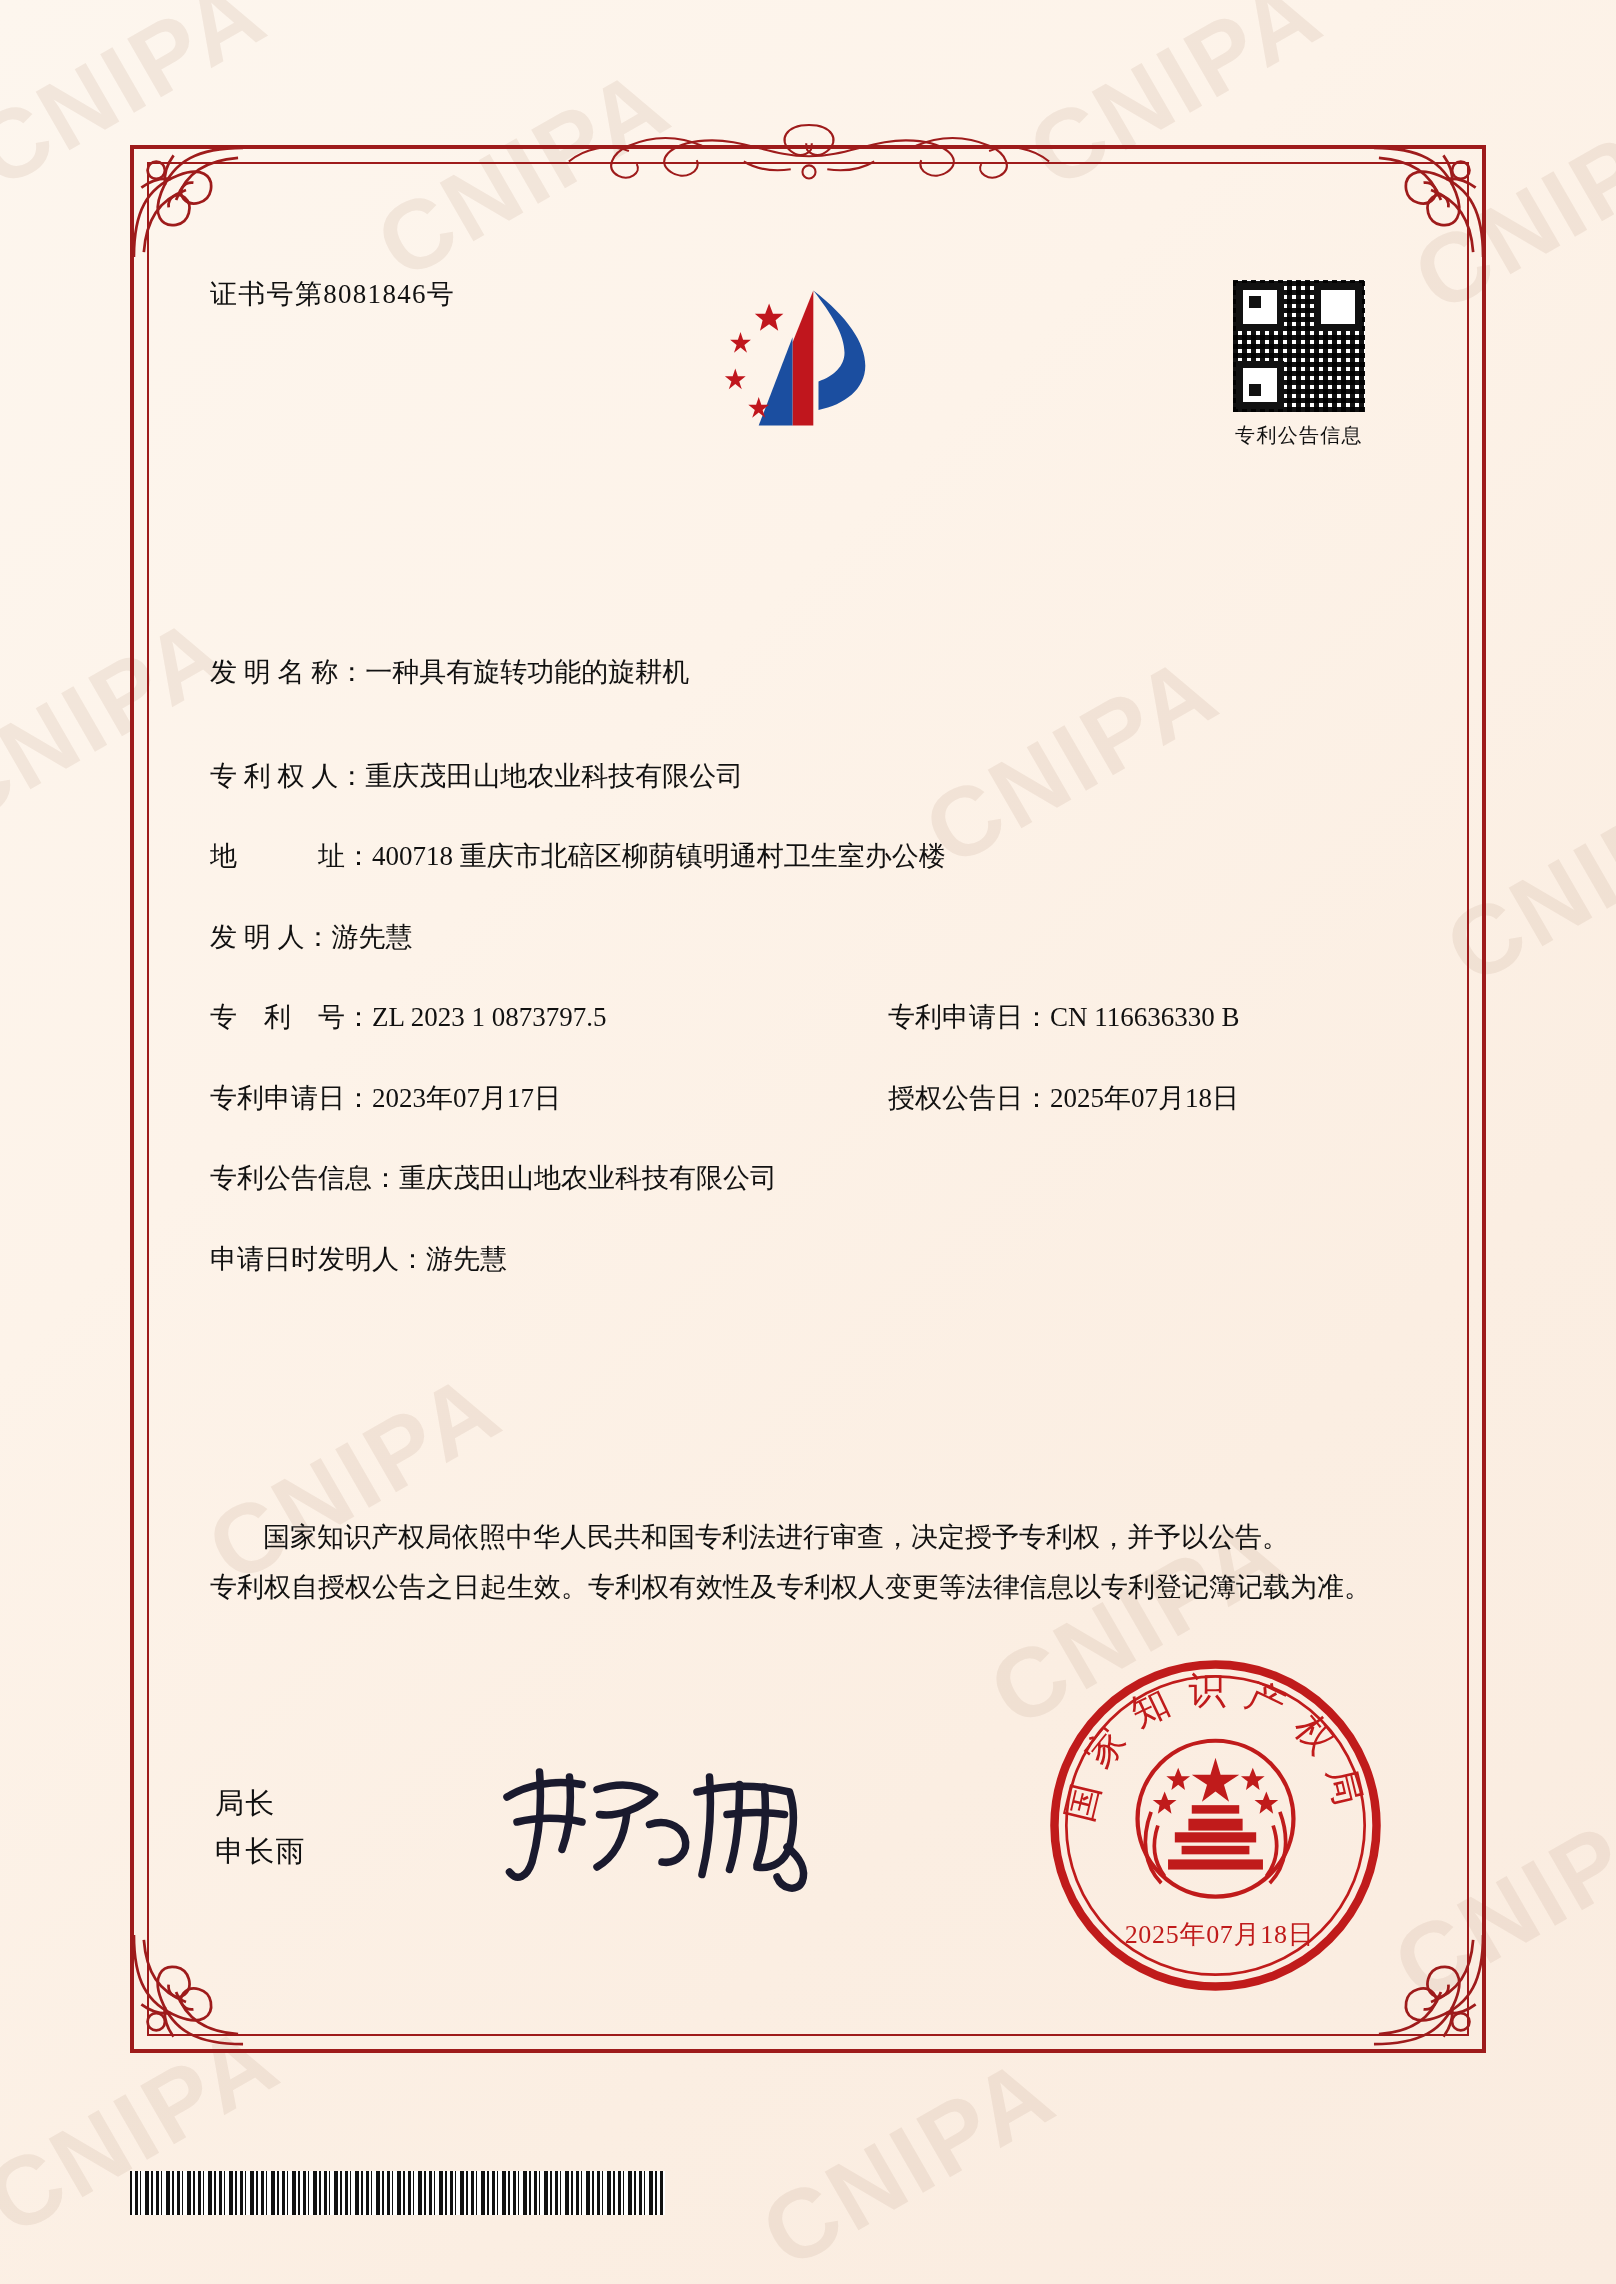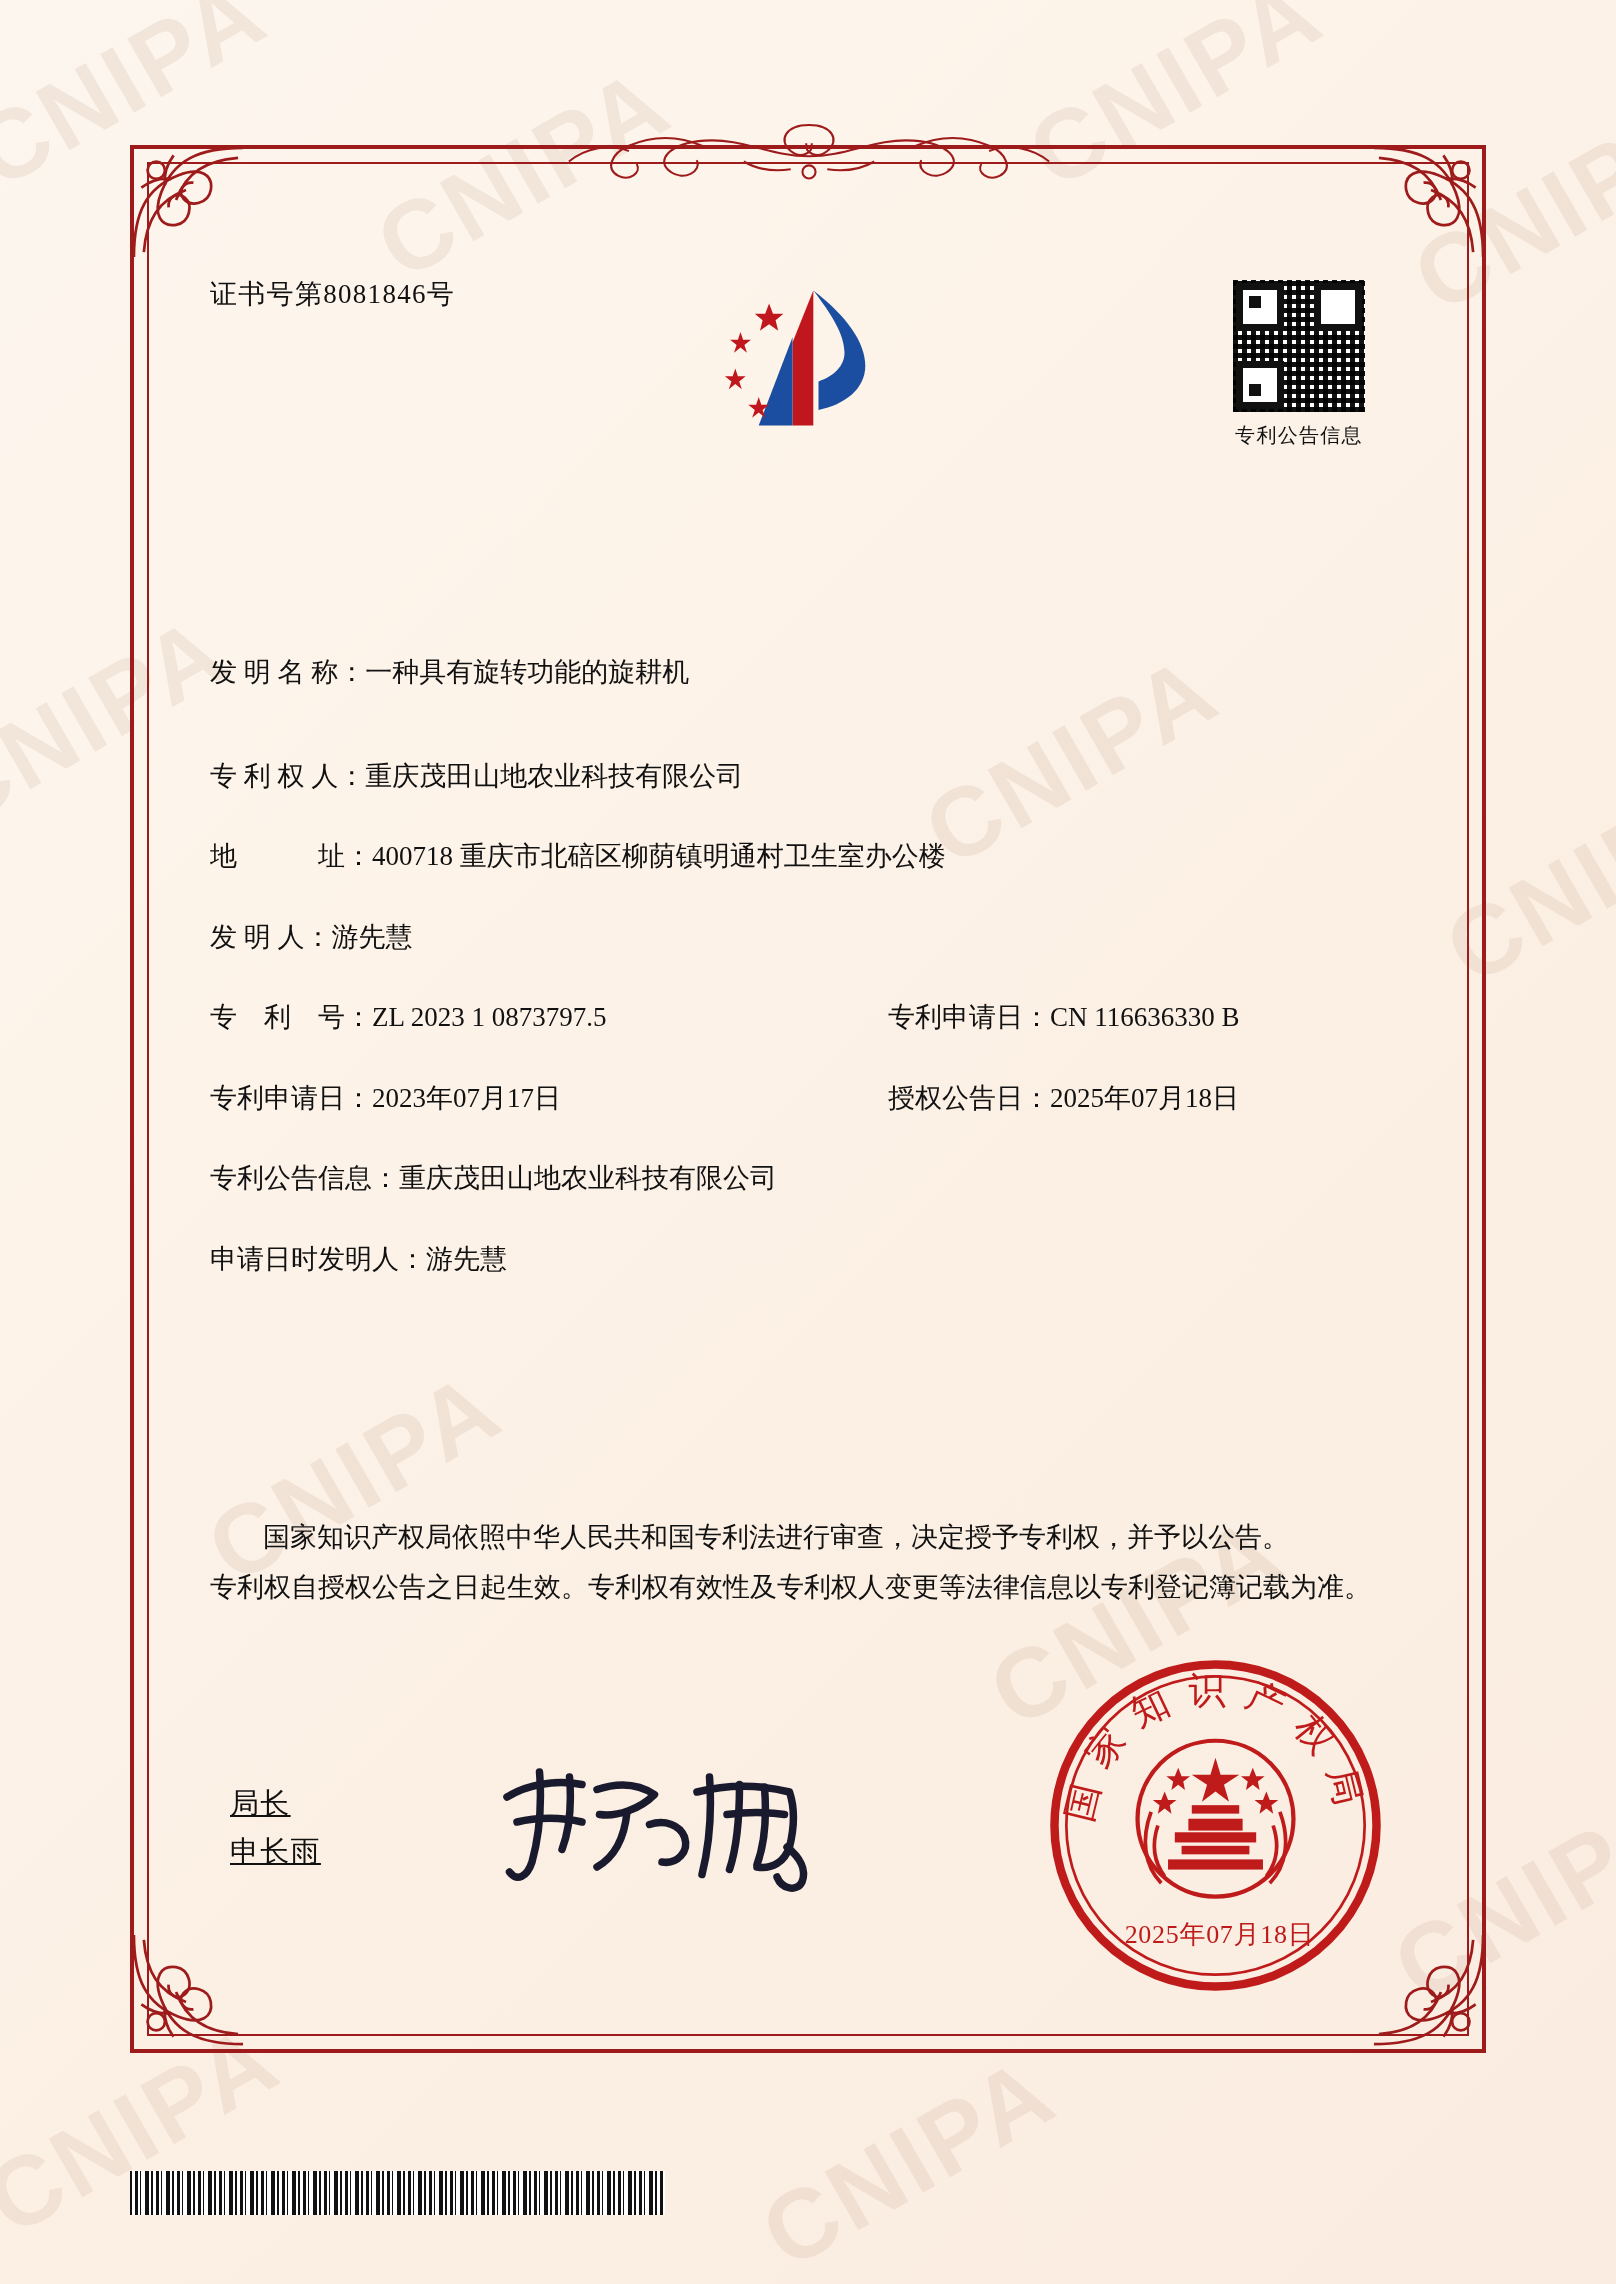--- a/index.html
+++ b/index.html
@@ -169,26 +169,25 @@
     font-size: 27px;
     line-height: 1.85;
     color: #111;
     text-align: justify;
   }
   .statement p { margin: 0; }
   .statement .indent { text-indent: 53px; }
 
   .director {
     position: absolute;
-    left: 230px; top: 1780px;
+    left: 215px; top: 1780px;
     font-size: 29px;
     line-height: 1.65;
     color: #111;
     letter-spacing: 1.3px;
-    text-decoration: underline;
   }
   .signature {
     position: absolute;
     left: 482px; top: 1747px;
     width: 365px; height: 150px;
     color: #1a1a2e;
   }
   .signature svg { width: 100%; height: 100%; display: block; }
 
   .seal {

